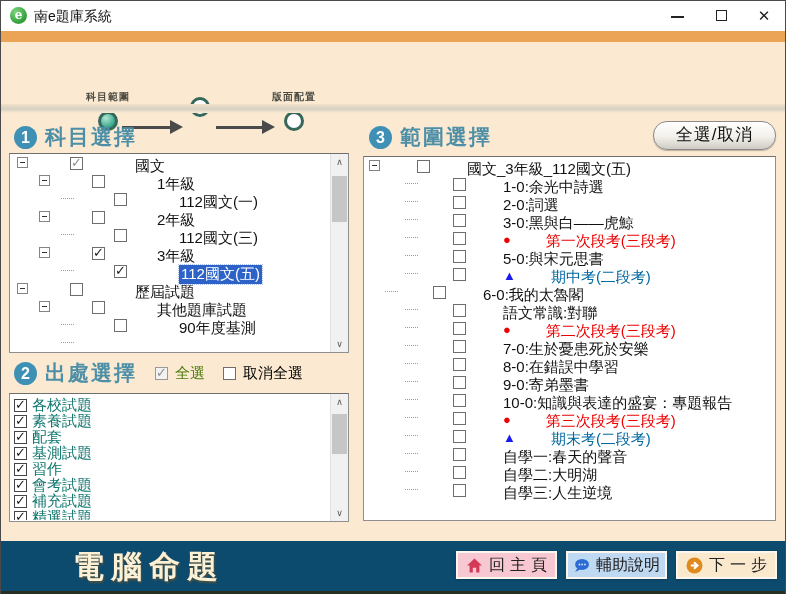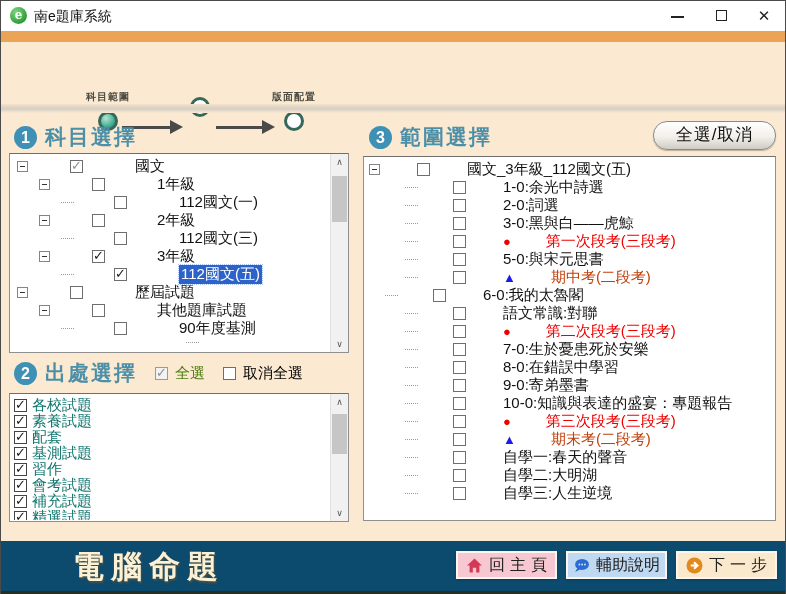--- a/index.html
+++ b/index.html
@@ -39,35 +39,35 @@
   
   .listbox{position:absolute;background:#fff;border:1px solid #8f8f8f;border-top-color:#6e6e6e;box-sizing:border-box;}
   .lb-content{position:absolute;left:1px;top:1px;right:18px;bottom:1px;overflow:hidden;padding-top:2px;}
   .lb-content.full{right:1px;}
   .vscroll{position:absolute;right:0;top:0;bottom:0;width:17px;background:#f1f1f1;border-left:1px solid #e0e0e0;}
   .sb-btn{position:absolute;left:0;width:17px;height:16px;color:#555;font-size:9px;text-align:center;line-height:16px;}
   .sb-btn.up{top:0;} .sb-btn.down{bottom:0;}
   .sb-thumb{position:absolute;left:1px;width:15px;background:#c6c6c6;}
 
   
-  .trow{height:18px;display:flex;align-items:center;white-space:nowrap;font-size:15px;color:#111;gap:34px;}
+  .trow{height:18px;display:flex;align-items:flex-start;white-space:nowrap;font-size:15px;color:#111;gap:34px;}
   .exp{width:11px;height:11px;border:1px solid #848484;background:#fff;position:relative;flex:none;box-sizing:border-box;}
   .exp::after{content:"";position:absolute;left:2px;right:2px;top:4px;height:1px;background:#333;}
   .exp-sp{width:11px;height:11px;position:relative;flex:none;}
   .exp-sp::after{content:"";position:absolute;left:0;right:-2px;top:5px;border-top:1px dotted #9a9a9a;}
   .cb{width:13px;height:13px;border:1px solid #6e6e6e;background:#fff;position:relative;flex:none;box-sizing:border-box;}
   .cb.on::after,.cb.dim::after{content:"✓";position:absolute;top:-3px;left:0px;font-size:13px;font-weight:bold;color:#1a1a1a;}
   .cb.dim::after{color:#8e8e8e;}
   .trow.wide .exp,.trow.wide .exp-sp{margin-right:8px;}
   .trow.wide .cb{margin-right:18px;}
   .trow.tight .exp,.trow.tight .exp-sp{margin-right:3px;}
   .trow.tight .cb{margin-right:3px;}
   .marker{font-size:13px;margin-right:1px;}
   .marker.red{color:#ee0000;} .marker.blue{color:#1a1aee;}
-  .lbl.red{color:#ee0000;} .lbl.blue{color:#c2410c;}
+  .lbl.red{color:#ee0000;} .lbl.blue{color:#0369a1;}
   .lbl.sel{background:#2d63c8;color:#fff;outline:1px dotted #a9c0ee;padding:0 2px;}
 
   
   .srow{height:16px;display:flex;align-items:center;padding-left:3px;font-size:15px;color:#0f766e;white-space:nowrap;}
   .srow .cb{margin-right:5px;border-color:#444;}
 
   .hdr-check{display:flex;align-items:center;font-size:15px;margin-left:18px;}
   .hdr-check .cb{margin-right:7px;}
   .hdr-check .cb.dim{background:#f2f2f2;border-color:#9a9a9a;}
   .hdr-check.dim-label{color:#4d7c0f;}

